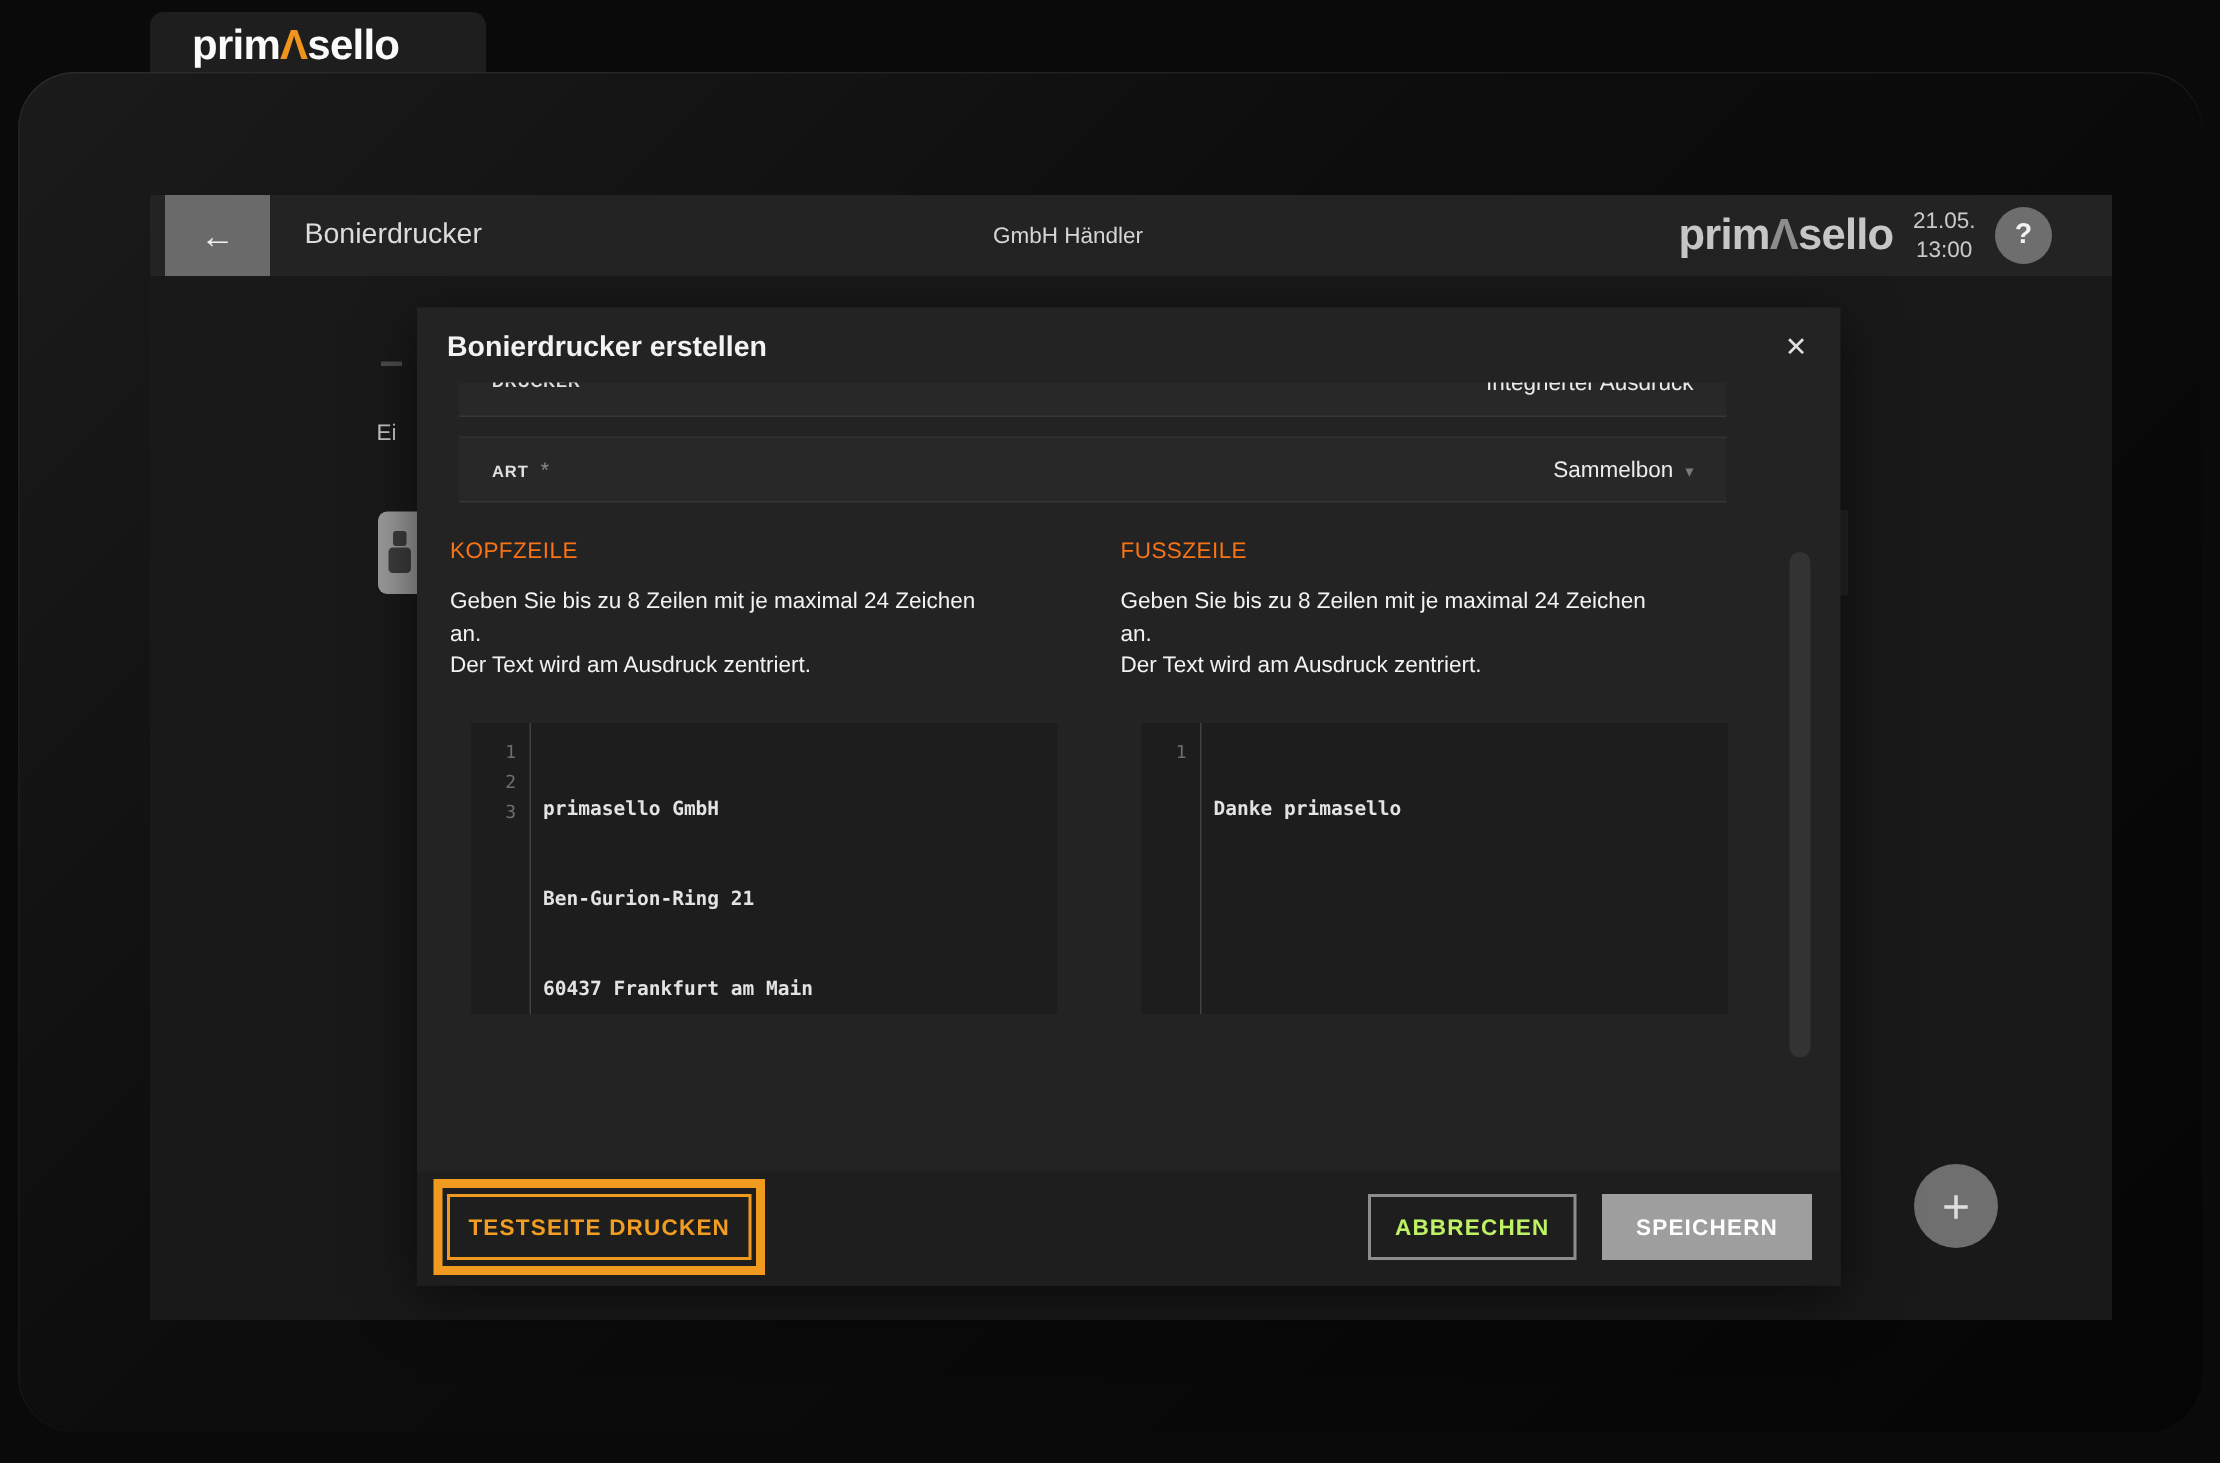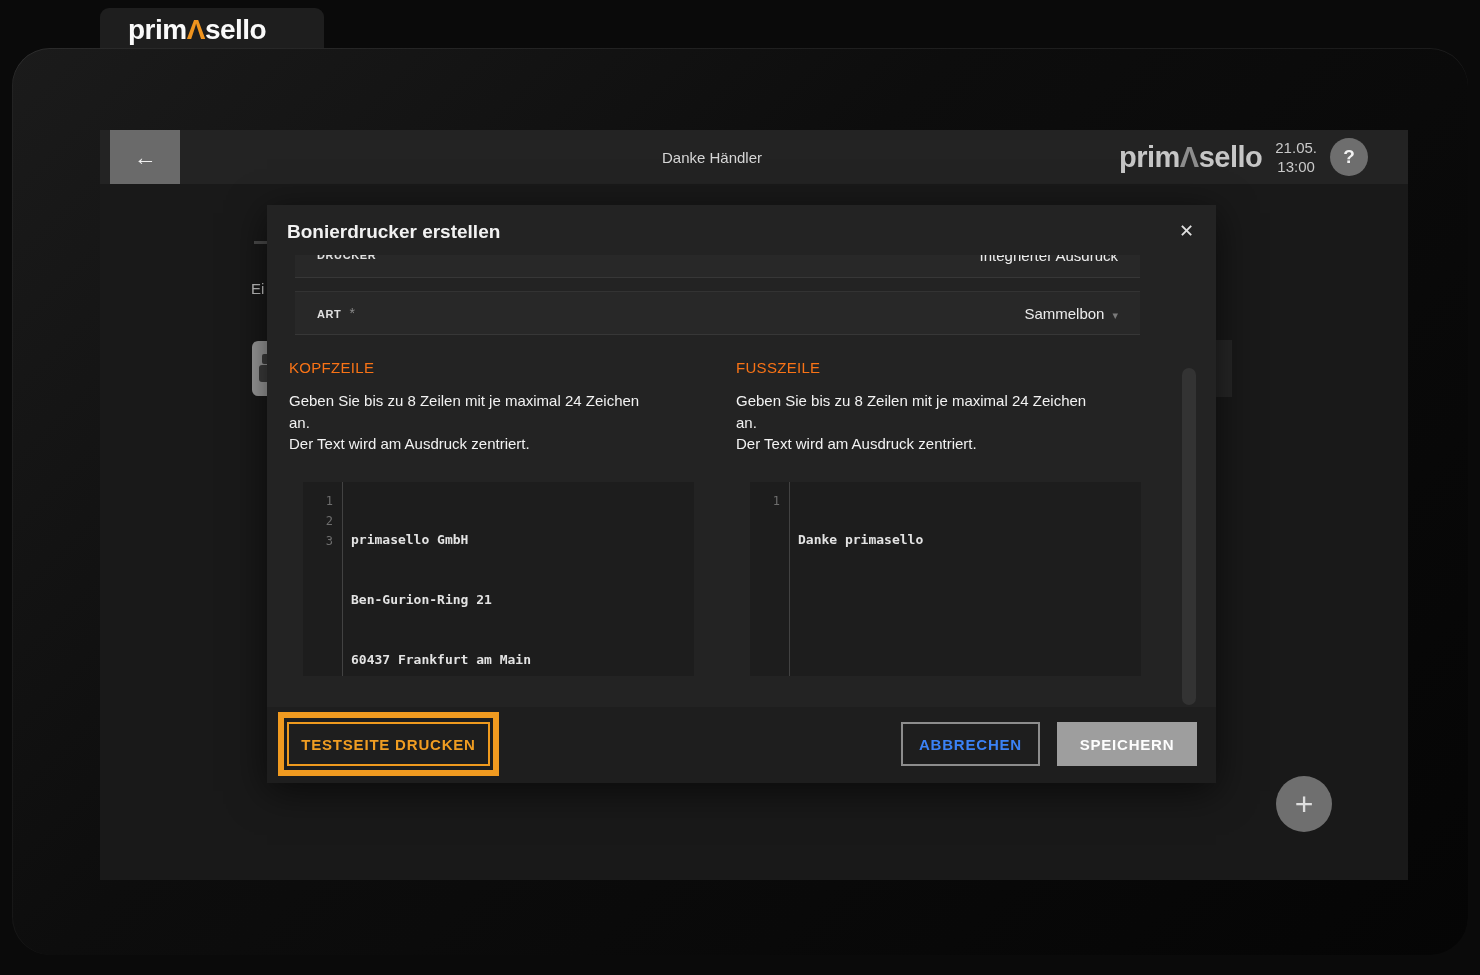--- a/index.html
+++ b/index.html
@@ -37,21 +37,21 @@
   .bg-text{left:151px;top:150px;font-size:15px;color:#c4c4c4;}
   .bg-leftbox{left:152px;top:211px;width:30px;height:55px;background:#9c9c9c;border-radius:6px 0 0 6px;}
   .bg-icon{position:absolute;left:7px;top:13px;width:16px;height:28px;}
   .bg-icon .head{position:absolute;left:3px;top:0;width:9px;height:10px;background:#3d3d3d;border-radius:2px;}
   .bg-icon .body{position:absolute;left:0;top:11px;width:15px;height:17px;background:#3d3d3d;border-radius:3px;}
   .bg-rightsliver{left:1116px;top:210px;width:16px;height:57px;background:#262626;}
   
   .fab{left:1176px;top:646px;width:56px;height:56px;border-radius:50%;background:#6f6f6f;
     display:flex;align-items:center;justify-content:center;color:#dedede;font-size:32px;font-weight:300;cursor:pointer;}
   
-  .modal{left:267px;top:205px;width:949px;height:578px;background:#232323;
+  .modal{left:278px;top:205px;width:949px;height:652px;background:#232323;
     box-shadow:0 8px 36px rgba(0,0,0,.6);}
   .modal-title{position:absolute;left:20px;top:16px;font-size:19px;font-weight:700;color:#f2f2f2;}
   .modal-close{position:absolute;right:22px;top:15px;font-size:18px;color:#e0e0e0;cursor:pointer;}
   .modal-body{position:absolute;left:0;top:50px;right:0;bottom:76px;overflow:hidden;}
   .field-row{position:absolute;left:28px;width:845px;box-sizing:border-box;background:#282828;
     border-bottom:1px solid rgba(255,255,255,.07);border-top:1px solid rgba(255,255,255,.05);
     display:flex;align-items:center;justify-content:space-between;padding:0 22px;}
   .row-drucker{top:-23px;height:46px;}
   .row-art{top:36px;height:44px;}
   .field-label{font-size:11px;font-weight:700;letter-spacing:.6px;color:#e0e0e0;}
@@ -68,39 +68,40 @@
     text-align:right;color:#6e6e6e;font:12px/20px "DejaVu Sans Mono",monospace;}
   .code{padding:8px 0 0 8px;font:bold 13px/20px "DejaVu Sans Mono",monospace;color:#e3e3e3;white-space:pre;}
   .scroll-thumb{position:absolute;right:20px;top:163px;width:14px;height:337px;background:#333333;
     border-radius:7px;cursor:pointer;}
   .modal-footer{position:absolute;left:0;right:0;bottom:0;height:76px;background:#1e1e1e;}
   .test-highlight{position:absolute;left:11px;top:5px;border:6px solid #f09a20;padding:4px 3px;}
   .btn{display:flex;align-items:center;justify-content:center;box-sizing:border-box;
     font-size:15px;font-weight:700;letter-spacing:.8px;cursor:pointer;height:44px;}
   .btn-test{width:203px;border:2px solid #ef9a1e;color:#f09d22;background:transparent;}
   .footer-right{position:absolute;right:19px;top:15px;display:flex;gap:17px;}
-  .btn-cancel{width:139px;border:2px solid #8d8d8d;color:#3b82f6;background:transparent;}
+  .btn-cancel{width:139px;border:2px solid #8d8d8d;color:#bef264;background:transparent;}
   .btn-save{width:140px;background:#9e9e9e;color:#fdfdfd;}
 </style>
 </head>
 <body>
 
 <div class="abs browser-tab">
   <div class="logo tab-logo"><span>prim</span><span class="mark">Λ</span><span>sello</span></div>
 </div>
 
 <div class="abs window">
 
   <div class="abs app" style="left:88px;top:82px;">
 
     <div class="app-header">
       <div class="back-btn">
         <span>←</span>
       </div>
-      <div class="greeting">Danke Händler</div>
+      <div class="app-title">Bonierdrucker</div>
+      <div class="greeting">GmbH Händler</div>
       <div class="header-right">
         <div class="logo header-logo"><span>prim</span><span class="mark">Λ</span><span>sello</span></div>
         <div class="datetime">
           <div>21.05.</div>
           <div>13:00</div>
         </div>
         <div class="help-btn">
           <span>?</span>
         </div>
       </div>

